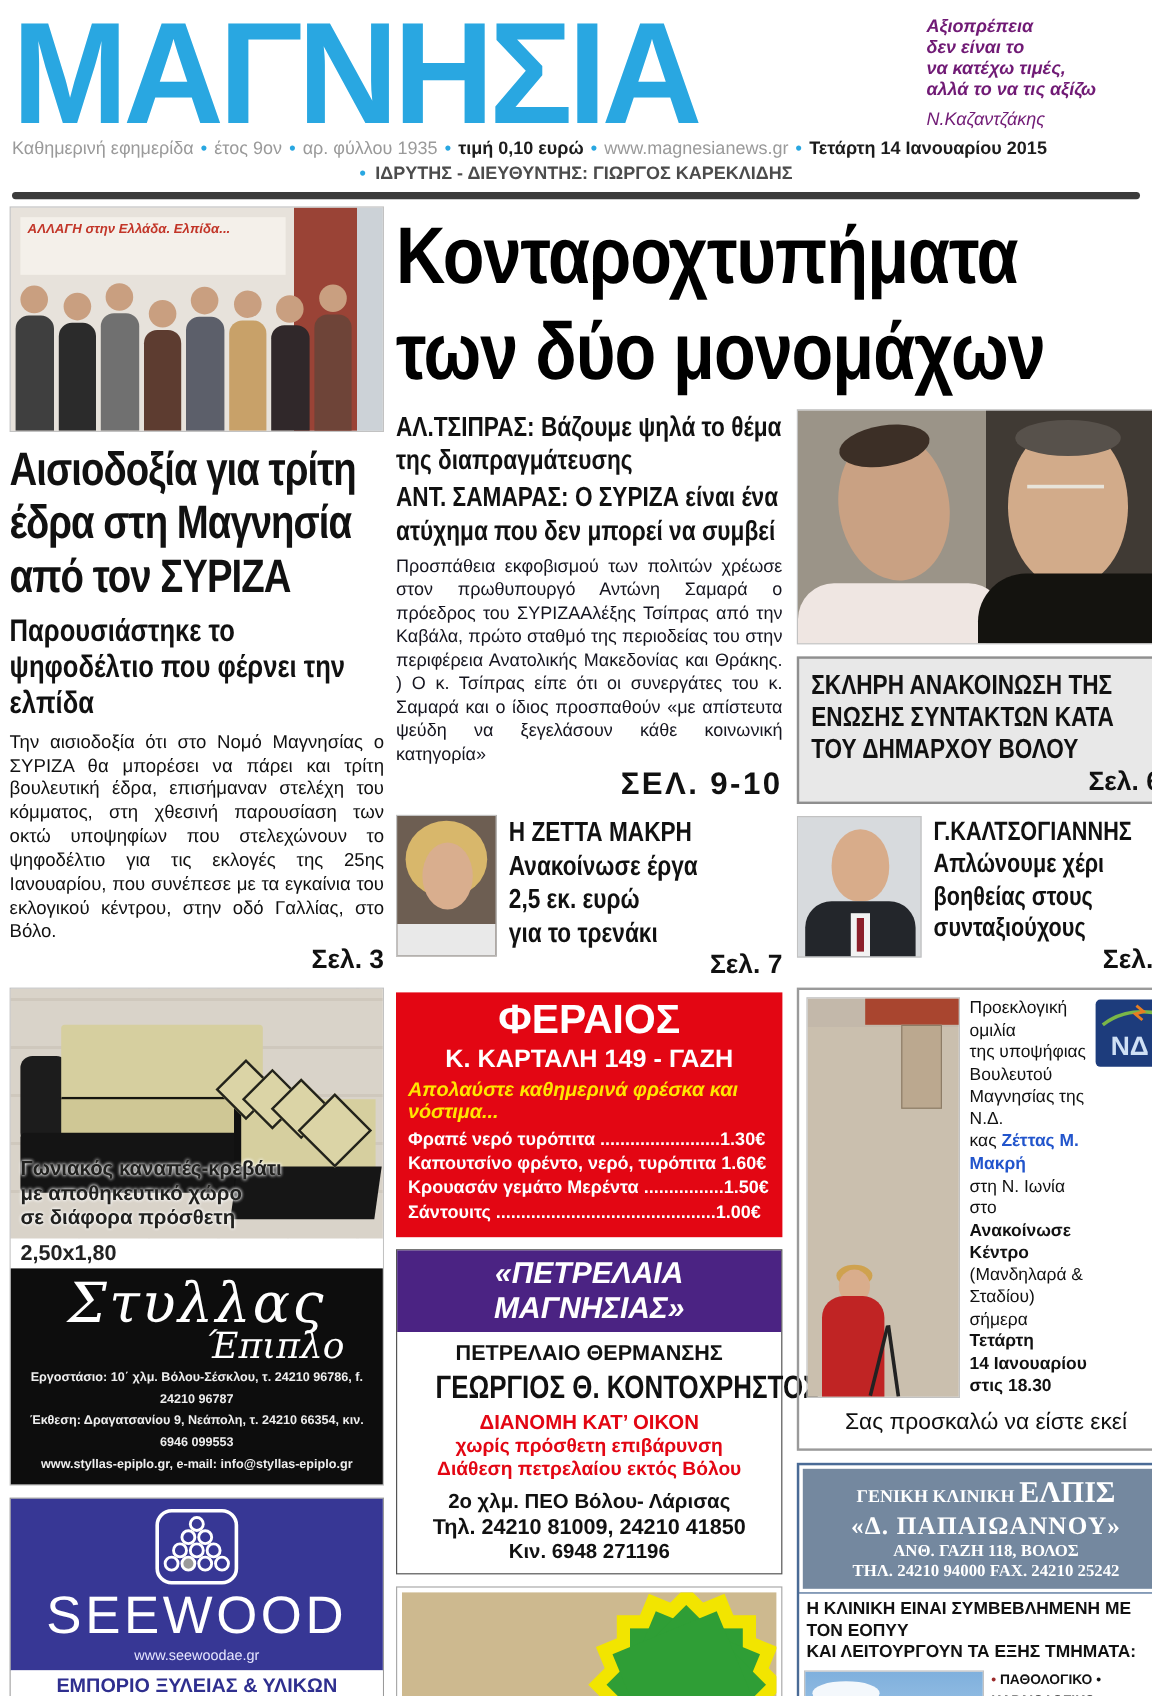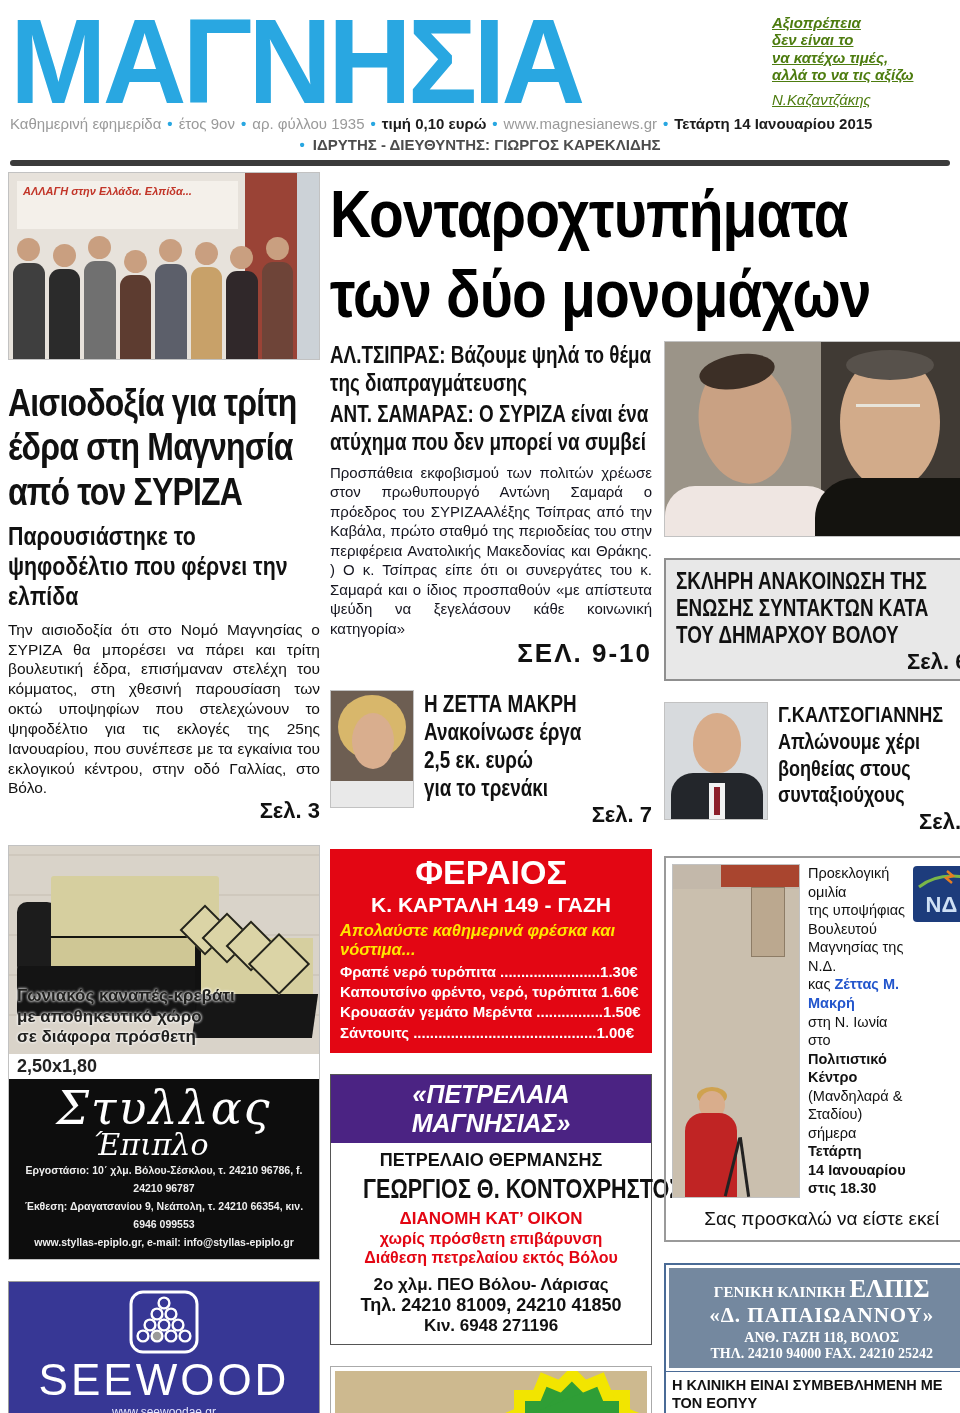--- a/index.html
+++ b/index.html
@@ -3,34 +3,34 @@
 <meta charset="utf-8">
 <style>
   html,body{margin:0;padding:0;background:#fff;}
   body{width:960px;font-family:"Liberation Sans",sans-serif;color:#111;-webkit-font-smoothing:antialiased;}
   *{box-sizing:border-box;}
 
   
   .masthead{padding:6px 10px 0;}
   .mast-top{display:flex;align-items:flex-start;}
   .paper-title{flex:1;color:#29a7e1;font-weight:bold;font-size:116px;line-height:.92;letter-spacing:-4px;transform:scaleY(1.04);transform-origin:0 0;white-space:nowrap;overflow:hidden;}
-  .quote{width:178px;padding-top:8px;font-size:15px;line-height:1.15;font-weight:bold;font-style:italic;color:#4d7c0f;text-decoration:underline;}
+  .quote{width:178px;padding-top:8px;font-size:15px;line-height:1.15;font-weight:bold;font-style:italic;color:#701a75;}
   .quote .author{font-style:italic;font-weight:normal;margin-top:8px;font-size:15px;}
   .info-line{display:flex;flex-wrap:wrap;gap:6px;align-items:baseline;font-size:15px;margin-top:2px;}
   .info-line .dot{color:#29a7e1;font-weight:bold;}
   .info-line .g{color:#9a9a9a;}
   .info-line .b{color:#1c1c1c;font-weight:bold;}
   .founder{justify-content:center;margin-top:4px;color:#4c4c4c;font-weight:bold;font-size:15px;display:flex;gap:8px;}
   .rule{height:6px;background:#3b3b3b;border-radius:3px;margin:7px 0 6px;}
 
   
   .grid{display:grid;grid-template-columns:312px 1fr;gap:10px;padding:0 8px 8px;}
   .rightside{display:flex;flex-direction:column;}
   .inner2{display:grid;grid-template-columns:322px 1fr;gap:12px;}
-  .colgap > * + *{margin-top:21px;}
+  .colgap > * + *{margin-top:10px;}
 
   
   .cond{transform:scaleX(.82);transform-origin:0 0;width:122%;}
   .condc{transform:scaleX(.8);transform-origin:50% 50%;white-space:nowrap;}
 
   
   .photo{position:relative;border:1px solid #c2c2c2;overflow:hidden;background:#ddd;}
   .group-photo{height:188px;background:linear-gradient(90deg,#e7e2db 0 76%,#9a4336 76% 93%,#ccd2d7 93%);}
   .gp-banner{position:absolute;top:8px;left:8px;right:26%;height:48px;background:#f4f0ea;padding:4px 6px;color:#c23528;font-weight:bold;font-style:italic;font-size:11px;}
   .gp-people{position:absolute;bottom:0;left:4px;right:26px;display:flex;gap:4px;align-items:flex-end;height:126px;}
@@ -135,21 +135,21 @@
   .ndad .bold{font-weight:bold;}
   .nd-logo{position:absolute;right:8px;top:8px;width:56px;height:56px;background:#1d3c7c;border-radius:4px;color:#cfe0f5;display:flex;align-items:flex-end;justify-content:center;font-weight:bold;font-size:22px;padding-bottom:4px;}
   .nd-logo svg{position:absolute;top:3px;left:4px;}
   .nd-invite{width:100%;text-align:center;font-size:19px;padding:2px 0 4px;}
 
   .styllas .pricebar{display:flex;align-items:baseline;gap:10px;padding:2px 8px;background:#fff;}
   .styllas .price{color:#e30613;font-weight:bold;font-style:italic;font-size:30px;}
   .styllas .size{font-weight:bold;font-size:18px;color:#222;}
   .styllas .black{background:#0d0d0d;color:#fff;text-align:center;padding:6px 6px 8px;}
   .styllas .brand{font-family:"DejaVu Serif",serif;font-style:italic;font-size:46px;line-height:1;letter-spacing:2px;}
-  .styllas .brand2{font-family:"DejaVu Serif",serif;font-style:italic;font-size:30px;padding-right:26px;margin-top:-4px;}
+  .styllas .brand2{font-family:"DejaVu Serif",serif;font-style:italic;font-size:30px;text-align:right;padding-right:26px;margin-top:-4px;}
   .styllas .c{font-size:10.5px;font-weight:bold;line-height:1.7;color:#efefef;}
 
   .seewood{border:1px solid #9a9a9a;}
   .seewood .top{background:#373795;color:#fff;text-align:center;padding:8px 0 6px;}
   .seewood .brand{font-weight:normal;font-size:44px;letter-spacing:3px;line-height:1;margin-top:4px;}
   .seewood .site{font-size:12px;color:#e6e6ff;margin-top:3px;}
   .seewood .band{background:#fff;color:#2f2f8f;font-weight:bold;font-size:16.5px;text-align:center;padding:4px 0;}
   .sw-logo{display:block;margin:0 auto;}
 
   .bpad{border:1px solid #aaa;padding:4px;}
@@ -436,21 +436,21 @@
             <div class="mic1"></div>
               <div class="mic2"></div>
           </div>
           <div class="txt">
             <div>Προεκλογική ομιλία</div>
             <div>της υποψήφιας</div>
             <div>Βουλευτού</div>
             <div>Μαγνησίας της Ν.Δ.</div>
             <div><span>κας </span><span class="name">Ζέττας Μ. Μακρή</span></div>
             <div>στη Ν. Ιωνία</div>
-            <div><span>στο </span><span class="bold">Πολιτιστικό Κέντρο</span></div>
+            <div><span>στο </span><span class="bold">Ανακοίνωσε Κέντρο</span></div>
             <div>(Μανδηλαρά &amp; Σταδίου)</div>
             <div><span>σήμερα </span><span class="bold">Τετάρτη</span></div>
             <div class="bold">14 Ιανουαρίου στις 18.30</div>
           </div>
           <div class="nd-logo">
             <svg width="48" height="22" viewBox="0 0 48 22">
               <path d="M2 18 Q 20 4 46 8" stroke="#7ab648" stroke-width="3" fill="none"></path>
               <path d="M30 2 l6 5 -7 2 6 5" stroke="#e67e22" stroke-width="2.4" fill="none"></path>
             </svg>
             <span>ΝΔ</span>

